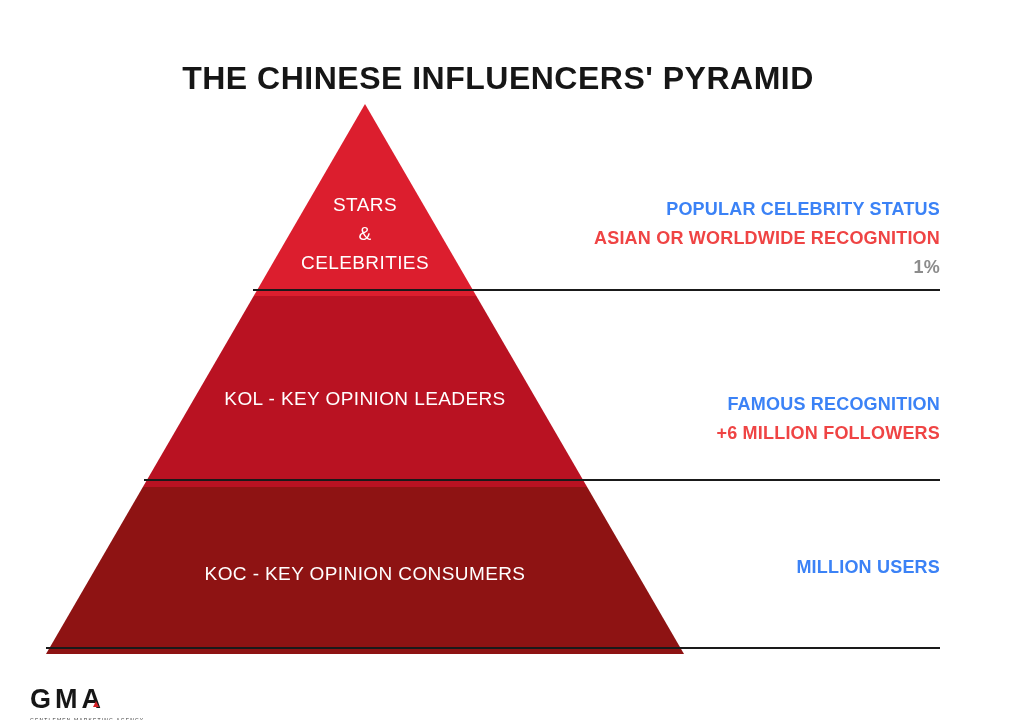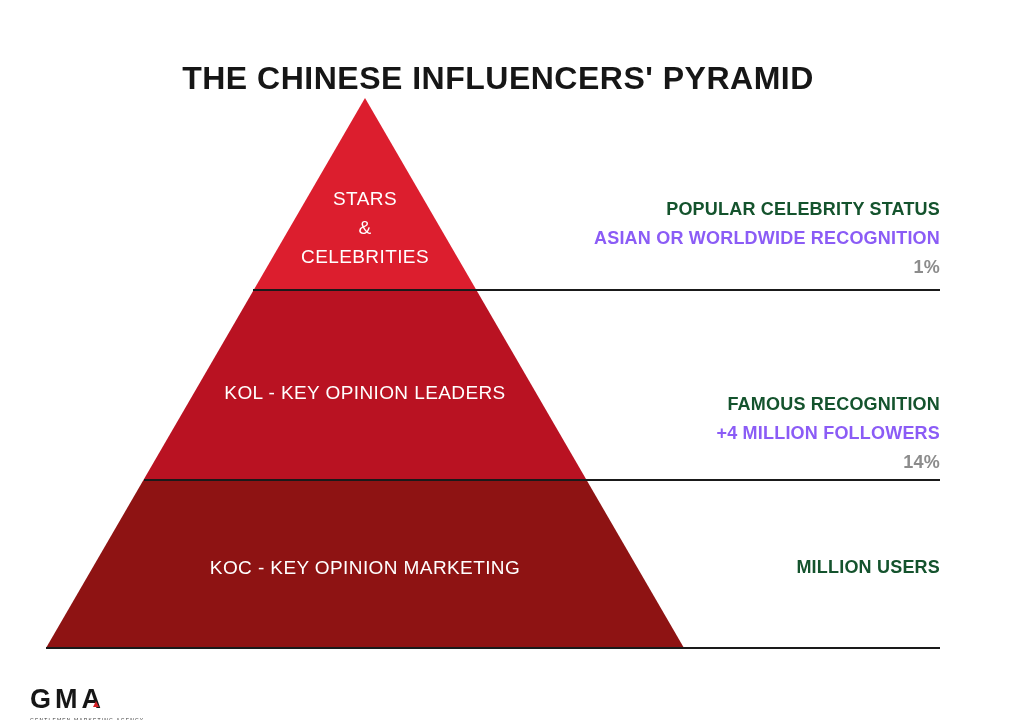--- a/index.html
+++ b/index.html
@@ -23,21 +23,21 @@
     font-weight: bold;
     letter-spacing: 0.5px;
     color: #161616;
     margin-top: 20px;
   }
 
   
   .pyramid {
     position: absolute;
     left: 46px;
-    top: 98px;
+    top: 104px;
     width: 638px;
     height: 550px;
     clip-path: polygon(50% 0, 100% 100%, 0 100%);
   }
   .band { position: absolute; left: 0; width: 100%; }
   .band-1 { top: 0;     height: 192px; }
   .band-2 { top: 192px; height: 191px; }
   .band-3 { top: 383px; height: 167px; }
 
   .pyr-label {
@@ -68,22 +68,22 @@
     text-align: right;
     font-weight: bold;
     font-size: 18px;
     line-height: 29px;
     letter-spacing: 0.2px;
     white-space: nowrap;
   }
   .annot-1 { top: 195px; }
   .annot-2 { top: 390px; }
   .annot-3 { top: 553px; }
-  .annot .heading { color: #14532d; }
-  .annot .detail  { color: #8b5cf6; }
+  .annot .heading { color: #3b82f6; }
+  .annot .detail  { color: #ef4444; }
   .annot .share   { color: #8c8c8c; }
 
   
   .logo { position: absolute; left: 30px; top: 666px; margin-top: 20px; }
   .logo-text {
     font-size: 27px;
     font-weight: 800;
     letter-spacing: 4px;
     line-height: 1;
     color: #161616;
@@ -114,37 +114,36 @@
 
   <div class="pyramid">
     <div class="band band-1" style="background: rgb(220, 30, 46);"></div>
     <div class="band band-2" style="background: rgb(185, 18, 34);"></div>
     <div class="band band-3" style="background: rgb(142, 19, 19);"></div>
 
     <div class="pyr-label pyr-label-1">STARS
 &amp;
 CELEBRITIES</div>
     <div class="pyr-label pyr-label-2">KOL - KEY OPINION LEADERS</div>
-    <div class="pyr-label pyr-label-3">KOC - KEY OPINION MARKETING</div>
+    <div class="pyr-label pyr-label-3">KOC - KEY OPINION CONSUMERS</div>
   </div>
 
   <div class="divider divider-1"></div>
   <div class="divider divider-2"></div>
   <div class="divider divider-3"></div>
 
   <div class="annot annot-1">
     <div class="heading">POPULAR CELEBRITY STATUS</div>
     <div class="detail">ASIAN OR WORLDWIDE RECOGNITION</div>
     <div class="share">1%</div>
   </div>
 
   <div class="annot annot-2">
     <div class="heading">FAMOUS RECOGNITION</div>
-    <div class="detail">+4 MILLION FOLLOWERS</div>
-    <div class="share">14%</div>
+    <div class="detail">+6 MILLION FOLLOWERS</div>
   </div>
 
   <div class="annot annot-3">
     <div class="heading">MILLION USERS</div>
   </div>
 
   <div class="logo">
     <div class="logo-text">GMA</div>
     <div class="logo-dot" style="background: rgb(212, 32, 39);"></div>
     <div class="logo-tagline">GENTLEMEN MARKETING AGENCY</div>

